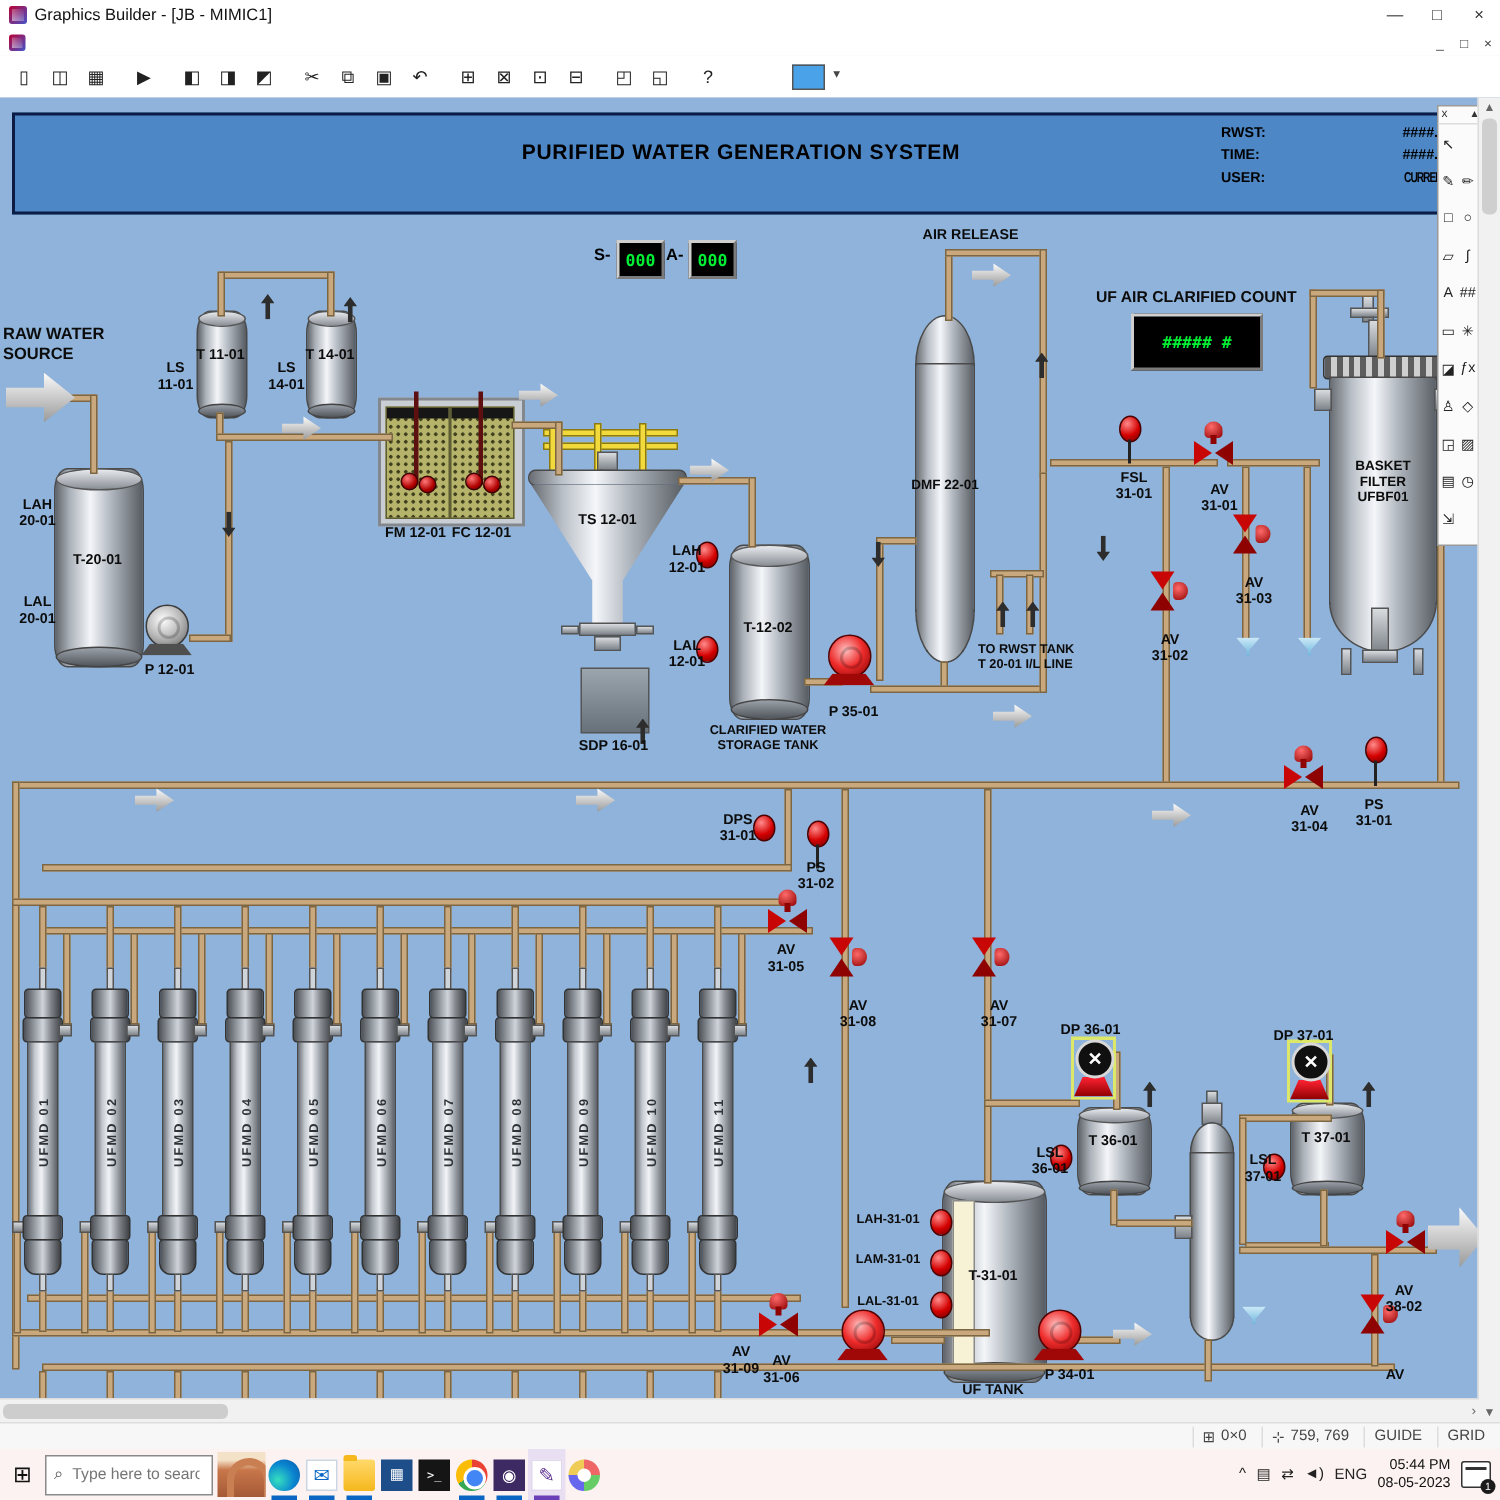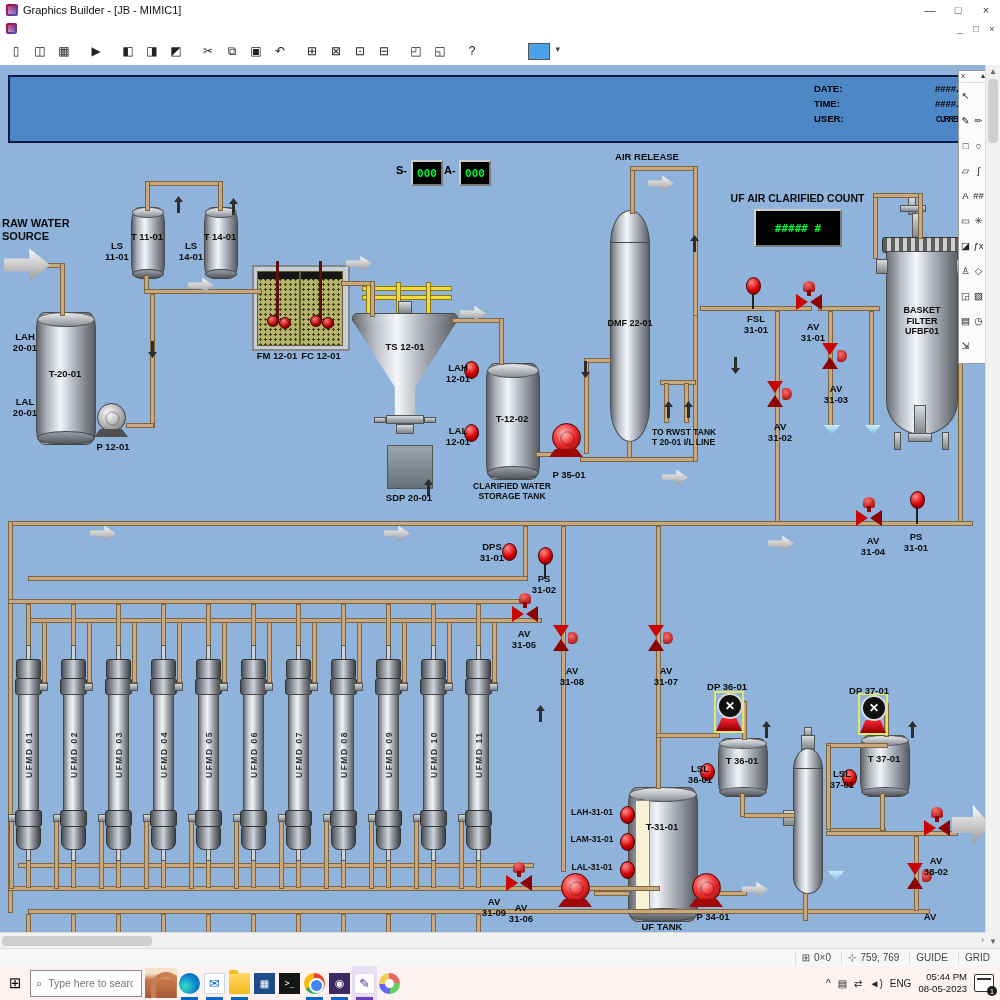--- a/index.html
+++ b/index.html
@@ -200,22 +200,23 @@
       <span class="tb-sep"></span>
       <span class="tbtn">?</span>
     </span>
   <span class="swatch"></span>
 </div>
 
 <div class="workspace">
   <div id="mimic">
 
     <div class="hdr">
+      <div class="hdr-title">PURIFIED WATER GENERATION SYSTEM</div>
       <div class="hdr-row" style="top:6px">
-        <span>DATE:</span>
+        <span>RWST:</span>
         <span>####.#</span>
       </div>
       <div class="hdr-row" style="top:21px">
         <span>TIME:</span>
         <span>####.#</span>
       </div>
       <div class="hdr-row" style="top:36px">
         <span>USER:</span>
         <span class="squish">CURRENT</span>
       </div>
@@ -716,21 +717,21 @@
         <div class="lbl" style="left: 200px; top: 166px; width: 40px; font-size: 9.5px;">T 14-01</div>
         <div class="lbl" style="left: 6px; top: 266px; width: 38px; font-size: 9.5px;">LAH
 20-01</div>
         <div class="lbl" style="left: 37px; top: 303px; width: 56px; font-size: 9.5px;">T-20-01</div>
         <div class="lbl" style="left: 6px; top: 331px; width: 38px; font-size: 9.5px;">LAL
 20-01</div>
         <div class="lbl" style="left: 90px; top: 376px; width: 46px; font-size: 9.5px;">P 12-01</div>
         <div class="lbl" style="left: 250px; top: 285px; width: 54px; font-size: 9.5px;">FM 12-01</div>
         <div class="lbl" style="left: 294px; top: 285px; width: 54px; font-size: 9.5px;">FC 12-01</div>
         <div class="lbl" style="left: 375px; top: 276px; width: 60px; font-size: 9.5px;">TS 12-01</div>
-        <div class="lbl" style="left: 378px; top: 427px; width: 62px; font-size: 9.5px;">SDP 20-01</div>
+        <div class="lbl" style="left: 378px; top: 427px; width: 62px; font-size: 9.5px;">SDP 16-01</div>
         <div class="lbl" style="left: 440px; top: 297px; width: 36px; font-size: 9.5px;">LAH
 12-01</div>
         <div class="lbl" style="left: 487px; top: 348px; width: 50px; font-size: 9.5px;">T-12-02</div>
         <div class="lbl" style="left: 440px; top: 360px; width: 36px; font-size: 9.5px;">LAL
 12-01</div>
         <div class="lbl" style="left: 458px; top: 416px; width: 108px; font-size: 8.5px;">CLARIFIED WATER
 STORAGE TANK</div>
         <div class="lbl" style="left: 545px; top: 404px; width: 48px; font-size: 9.5px;">P 35-01</div>
         <div class="lbl" style="left: 606px; top: 253px; width: 48px; font-size: 9px;">DMF 22-01</div>
         <div class="lbl" style="left: 608px; top: 86px; width: 78px; font-size: 9.5px;">AIR RELEASE</div>
@@ -766,21 +767,21 @@
         <div class="lbl" style="left: 717px; top: 690px; width: 50px; font-size: 9.5px;">T 36-01</div>
         <div class="lbl" style="left: 682px; top: 698px; width: 36px; font-size: 9.5px;">LSL
 36-01</div>
         <div class="lbl" style="left: 840px; top: 620px; width: 58px; font-size: 9.5px;">DP 37-01</div>
         <div class="lbl" style="left: 859px; top: 688px; width: 50px; font-size: 9.5px;">T 37-01</div>
         <div class="lbl" style="left: 824px; top: 703px; width: 36px; font-size: 9.5px;">LSL
 37-01</div>
         <div class="lbl" style="left: 562px; top: 742px; width: 60px; font-size: 8.5px;">LAH-31-01</div>
         <div class="lbl" style="left: 562px; top: 769px; width: 60px; font-size: 8.5px;">LAM-31-01</div>
         <div class="lbl" style="left: 562px; top: 797px; width: 60px; font-size: 8.5px;">LAL-31-01</div>
-        <div class="lbl" style="left: 634px; top: 756px; width: 56px; font-size: 9.5px;">T-31-01</div>
+        <div class="lbl" style="left: 634px; top: 780px; width: 56px; font-size: 9.5px;">T-31-01</div>
         <div class="lbl" style="left: 632px; top: 856px; width: 60px; font-size: 9.5px;">UF TANK</div>
         <div class="lbl" style="left: 688px; top: 846px; width: 50px; font-size: 9.5px;">P 34-01</div>
         <div class="lbl" style="left: 472px; top: 831px; width: 44px; font-size: 9.5px;">AV
 31-09</div>
         <div class="lbl" style="left: 499px; top: 837px; width: 44px; font-size: 9.5px;">AV
 31-06</div>
         <div class="lbl" style="left: 914px; top: 790px; width: 44px; font-size: 9.5px;">AV
 38-02</div>
         <div class="lbl" style="left: 908px; top: 846px; width: 44px; font-size: 9.5px;">AV</div>
       </div>

